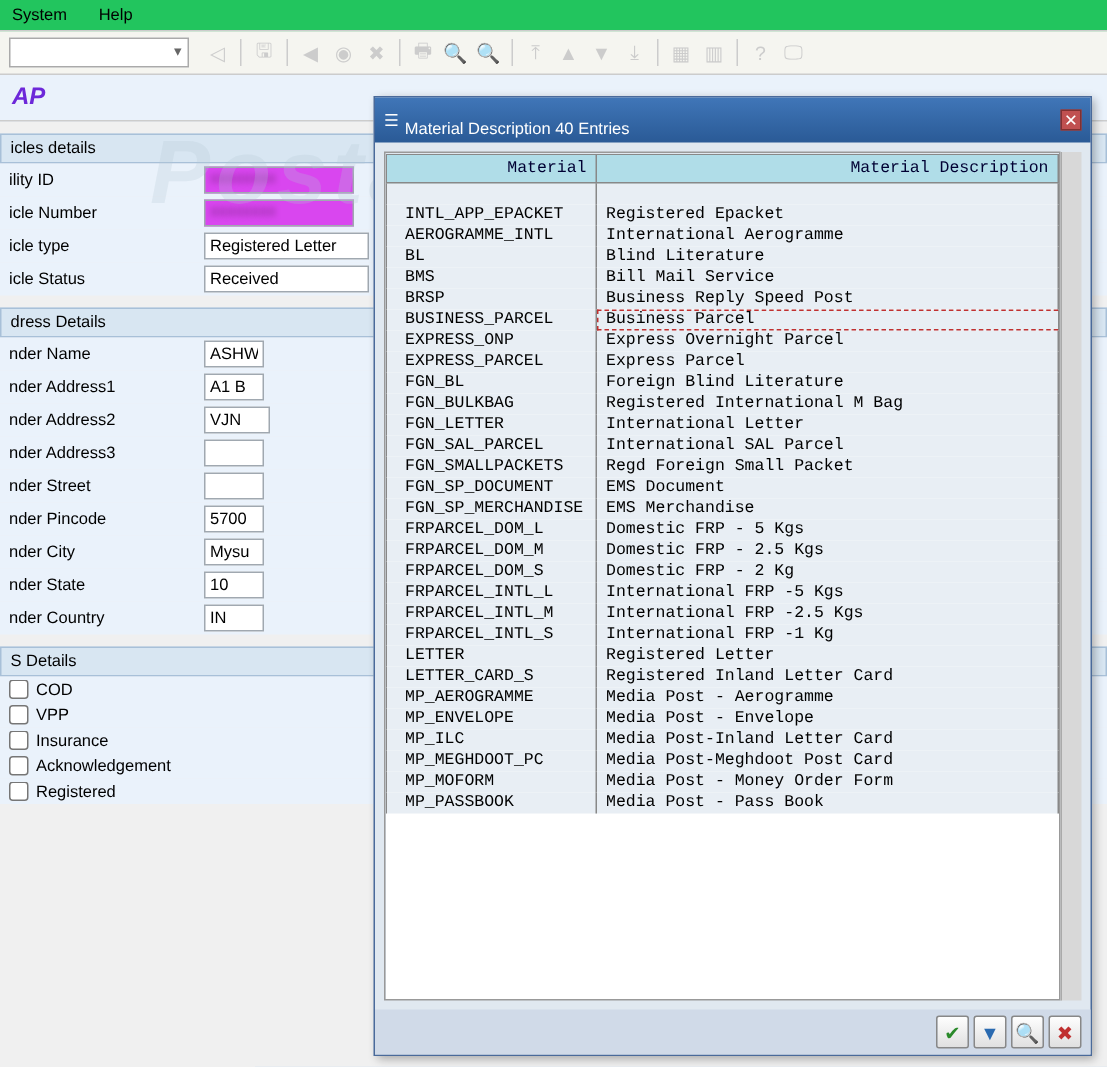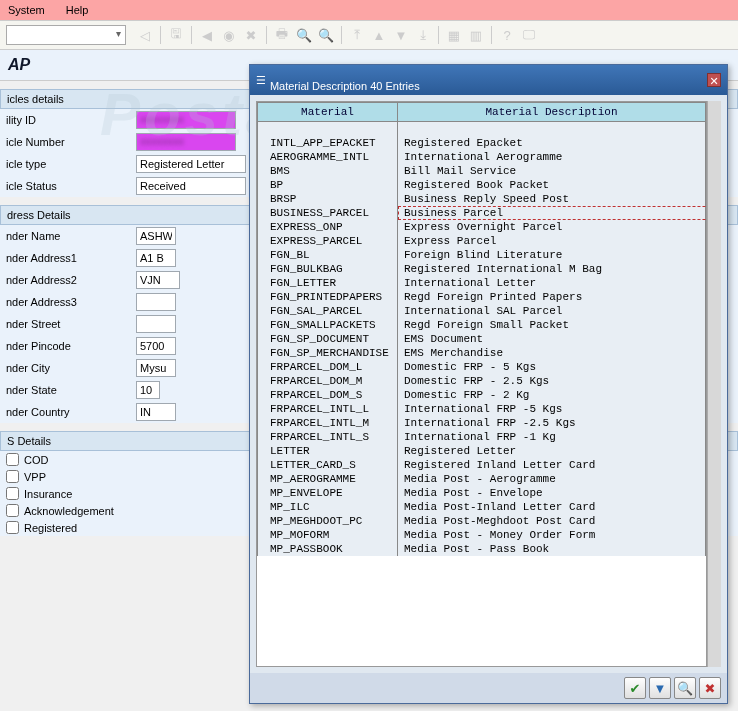--- a/index.html
+++ b/index.html
@@ -1,43 +1,43 @@
 <!DOCTYPE html>
 <html><head>
 <meta charset="utf-8">
 <style>
 * { box-sizing: border-box; margin: 0; padding: 0; }
 body { font-family: Arial, sans-serif; font-size: 11px; background: #f0f0f0; width: 738px; height: 711px; overflow: hidden; position: relative; }
-.menubar { background: #fca5a5; padding: 4px 8px; border-bottom: 1px solid #ccc; }
+.menubar { background: #22c55e; padding: 4px 8px; border-bottom: 1px solid #ccc; }
 .menubar span { margin-right: 18px; cursor: pointer; }
 .toolbar { background: #f5f5f0; padding: 4px 6px; border-bottom: 1px solid #ccc; display: flex; align-items: center; gap: 4px; }
 .combo { width: 120px; height: 20px; border: 1px solid #aaa; background: #fff; position: relative; margin-right: 6px; }
 .combo::after { content: "▾"; position: absolute; right: 4px; top: 2px; color: #666; font-size: 10px; }
 .tb-sep { width: 1px; height: 18px; background: #ccc; margin: 0 2px; }
 .tb-icon { width: 18px; height: 18px; display: inline-flex; align-items: center; justify-content: center; color: #888; font-size: 13px; cursor: pointer; }
 .tb-icon.disabled { color: #ccc; }
-.title-area { background: #eaf2fb; padding: 6px 8px; font-style: italic; font-weight: bold; font-size: 16px; color: #0f172a; border-bottom: 1px solid #ccc; }
+.title-area { background: #eaf2fb; padding: 6px 8px; font-style: italic; font-weight: bold; font-size: 16px; color: #6d28d9; border-bottom: 1px solid #ccc; }
 .main { display: flex; flex-direction: column; }
 .section-hdr { background: #d8e6f2; border: 1px solid #a8c0d8; padding: 3px 6px; margin-top: 8px; }
 .form-row { display: flex; align-items: center; padding: 2px 6px; background: #eaf2fb; }
 .form-label { width: 130px; }
 .form-input { border: 1px solid #a0a8b0; background: #fff; height: 18px; padding: 1px 3px; font-size: 11px; }
 .blurred { color: transparent; text-shadow: 0 0 4px rgba(0,0,0,0.4); background: #d946ef; }
 .cb-row { display: flex; align-items: center; padding: 2px 6px; background: #eaf2fb; }
 .cb-row input { margin-right: 5px; }
 
 .popup { position: absolute; left: 249px; top: 64px; width: 479px; height: 640px; background: #e0e8f0; border: 1px solid #4a6a9a; box-shadow: 2px 2px 6px rgba(0,0,0,0.3); display: flex; flex-direction: column; }
 .popup-title { background: linear-gradient(#4076b8, #2a5a96); color: #fff; padding: 3px 6px; display: flex; align-items: center; font-size: 11px; }
 .popup-title-icon { margin-right: 4px; }
 .popup-title-text { flex: 1; margin-top: 12px; }
 .popup-close { width: 14px; height: 14px; background: #c05050; color: #fff; text-align: center; font-size: 11px; line-height: 14px; cursor: pointer; border: 1px solid #803030; }
 .popup-body { flex: 1; padding: 6px; display: flex; }
 .table-wrap { flex: 1; border: 1px solid #999; background: #fff; overflow: auto; }
 .popup-table { width: 100%; border-collapse: collapse; font-family: "Courier New", monospace; font-size: 11px; }
-.popup-table th { background: #b0dde8; text-align: center; padding: 3px 6px; border: 1px solid #888; font-weight: normal; color: #003; }
+.popup-table th { background: #b0dde8; text-align: right; padding: 3px 6px; border: 1px solid #888; font-weight: normal; color: #003; }
 .popup-table td { padding: 1px 6px; border-left: 1px solid #888; border-right: 1px solid #888; background: #e8eef4; white-space: nowrap; }
 .popup-table td:first-child { width: 140px; padding-left: 12px; }
 .spacer-row td { height: 14px; }
 .selected-cell { position: relative; }
 .selected-cell::before { content: ""; position: absolute; left: 0; top: 0; right: -270px; bottom: 0; border: 1px dashed #c03030; pointer-events: none; }
 .scrollbar-v { width: 14px; background: #d8d8d8; border-left: 1px solid #aaa; }
 .popup-footer { padding: 4px 6px; display: flex; justify-content: flex-end; gap: 3px; background: #d0dae8; }
 .ft-btn { width: 22px; height: 22px; border: 1px solid #888; background: linear-gradient(#fefefe,#e0e0e0); display: flex; align-items: center; justify-content: center; cursor: pointer; border-radius: 2px; font-size: 13px; }
 .ft-check { color: #2a8a2a; }
 .ft-filter { color: #2a6ab0; }
@@ -126,21 +126,21 @@
   <div class="form-row">
       <div class="form-label">nder Pincode</div>
       <input class="form-input" style="width: 40px;" value="5700">
     </div>
   <div class="form-row">
       <div class="form-label">nder City</div>
       <input class="form-input" style="width: 40px;" value="Mysu">
     </div>
   <div class="form-row">
       <div class="form-label">nder State</div>
-      <input class="form-input" style="width: 24px;" value="10">
+      <input class="form-input" style="width: 40px;" value="10">
     </div>
   <div class="form-row">
       <div class="form-label">nder Country</div>
       <input class="form-input" style="width: 40px;" value="IN">
     </div>
 
   <div class="section-hdr">S Details</div>
   <div class="cb-row">
       <input type="checkbox" style="">
       <span>COD</span>
@@ -185,28 +185,28 @@
             </tr>
         <tr>
               <td> INTL_APP_EPACKET</td>
               <td>Registered Epacket</td>
             </tr>
             <tr>
               <td>AEROGRAMME_INTL</td>
               <td>International Aerogramme</td>
             </tr>
             <tr>
+              <td>BL</td>
+              <td>Blind Literature</td>
+            </tr>
+            <tr>
               <td>BMS</td>
               <td>Bill Mail Service</td>
             </tr>
             <tr>
-              <td>BP</td>
-              <td>Registered Book Packet</td>
-            </tr>
-            <tr>
               <td>BRSP</td>
               <td>Business Reply Speed Post</td>
             </tr>
             <tr>
               <td>BUSINESS_PARCEL</td>
               <td class="selected-cell">Business Parcel</td>
             </tr>
             <tr>
               <td>EXPRESS_ONP</td>
               <td>Express Overnight Parcel</td>
@@ -219,24 +219,20 @@
               <td>FGN_BL</td>
               <td>Foreign Blind Literature</td>
             </tr>
             <tr>
               <td>FGN_BULKBAG</td>
               <td>Registered International M Bag</td>
             </tr>
             <tr>
               <td>FGN_LETTER</td>
               <td>International Letter</td>
-            </tr>
-            <tr>
-              <td>FGN_PRINTEDPAPERS</td>
-              <td>Regd Foreign Printed Papers</td>
             </tr>
             <tr>
               <td>FGN_SAL_PARCEL</td>
               <td>International SAL Parcel</td>
             </tr>
             <tr>
               <td>FGN_SMALLPACKETS</td>
               <td>Regd Foreign Small Packet</td>
             </tr>
             <tr>

